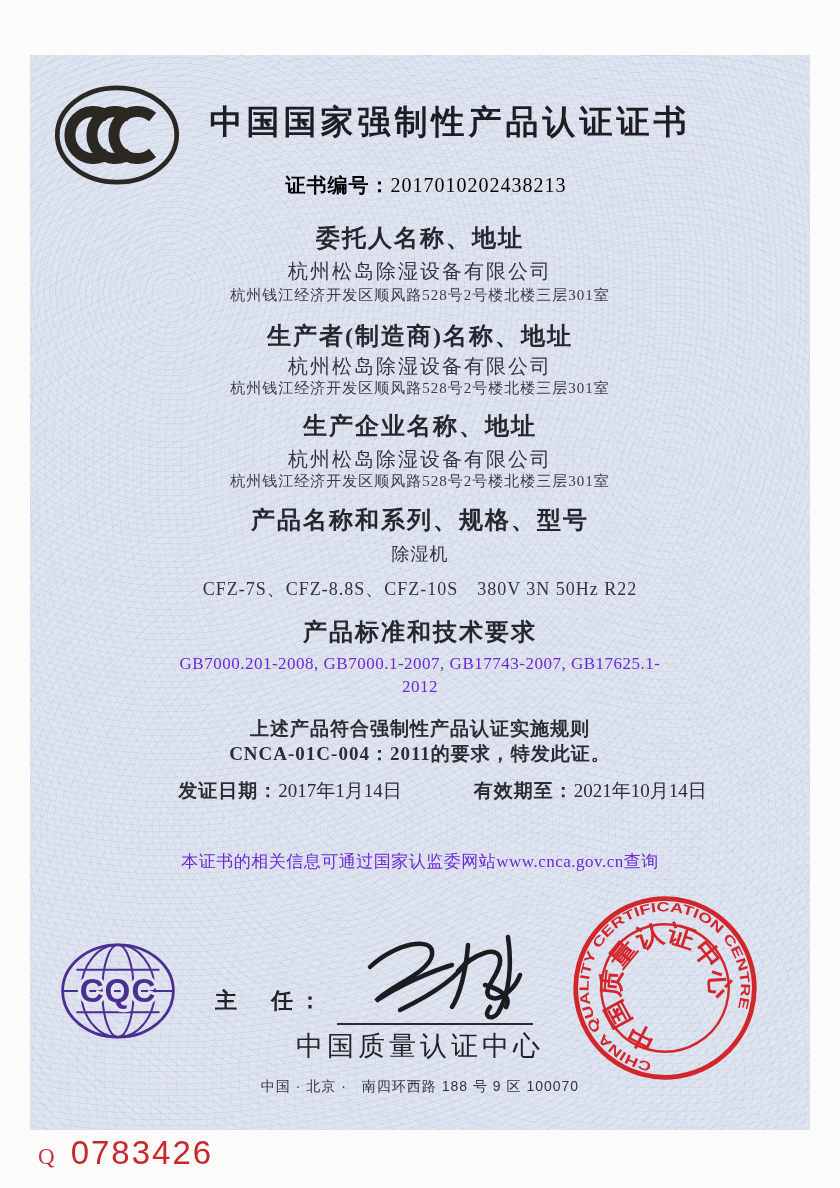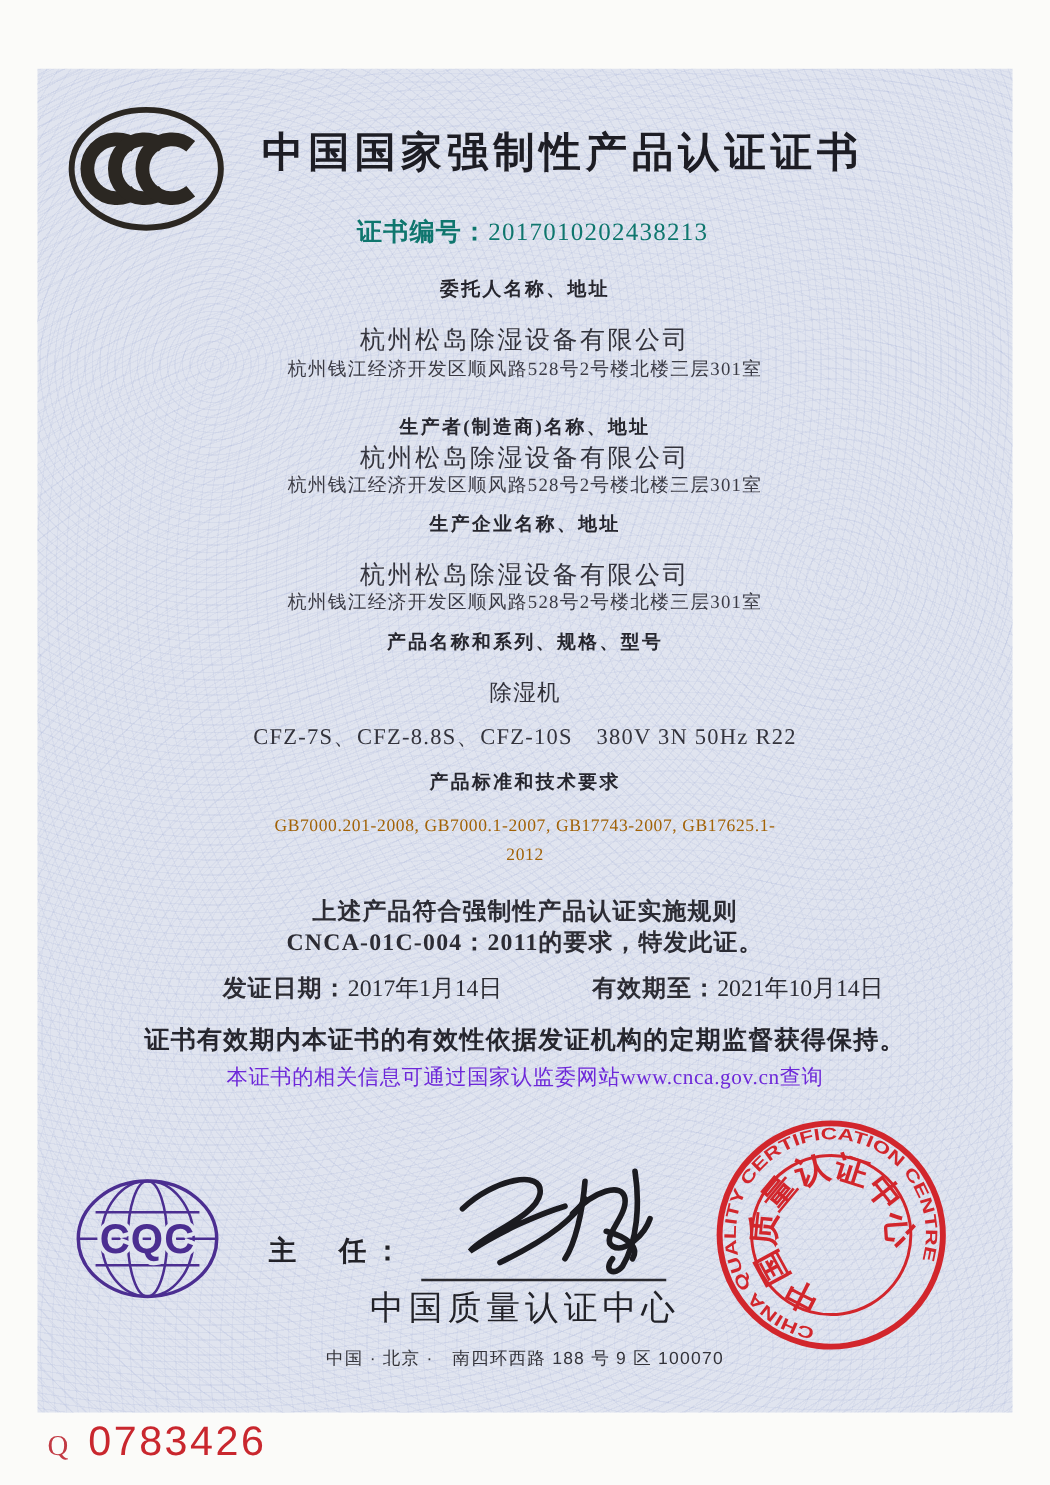--- a/index.html
+++ b/index.html
@@ -19,29 +19,29 @@
       repeating-radial-gradient(circle at 65% 95%, rgba(140,155,205,.09) 0 1px, transparent 1px 9px);
   }
   .abs { position:absolute; }
   .ctr { left:30px; right:30px; text-align:center; }
 
   .title {
     left:100px; right:40px; top:100px; text-align:center;
     font-family:"Liberation Sans", sans-serif; font-weight:700;
     font-size:33px; letter-spacing:4px; color:#1d1d24;
   }
-  .certno { top:172px; font-size:20px; color:#0f766e;padding-left:12px; }
+  .certno { top:172px; font-size:20px; color:#000000;padding-left:12px; }
   .certno .lbl { font-weight:700; letter-spacing:1px; }
   .certno .num { font-family:"Liberation Serif", serif; letter-spacing:1px; }
 
-  .sec-head { font-size:15px; font-weight:700; letter-spacing:2px; color:#26262e; }
+  .sec-head { font-size:24px; font-weight:700; letter-spacing:2px; color:#26262e; }
   .company  { font-size:20px; letter-spacing:2px; color:#33333c; }
   .addr     { font-size:15px; letter-spacing:1px; color:#3a3a44; }
   .prod     { font-size:18px; letter-spacing:1px; color:#33333c; }
-  .std      { font-size:14px; letter-spacing:.5px; color:#a16207; }
+  .std      { font-size:17px; letter-spacing:.5px; color:#6d28d9; }
   .compl    { font-size:19px; font-weight:700; letter-spacing:1px; color:#2c2c34; }
 
   .dates { top:778px; font-size:19px; color:#2c2c34; display:flex; justify-content:center; gap:72px;margin-left:45px; }
   .dates .lbl { font-weight:700; letter-spacing:1px; }
 
   .note1 { top:818px; font-size:20px; font-weight:700; letter-spacing:1px; color:#26262e; }
   .note2 { top:850px; font-size:17px; font-weight:400; letter-spacing:.5px; color:#6d28d9; }
 
   .director { left:215px; top:986px; font-size:22px; font-weight:700; letter-spacing:6px; color:#222228;
               font-family:"Liberation Sans", sans-serif; }
@@ -75,21 +75,21 @@
   <div class="abs title">中国国家强制性产品认证证书</div>
 
   <div class="abs ctr certno">
     <span class="lbl">证书编号：</span><span class="num">2017010202438213</span>
   </div>
 
   <div class="abs ctr sec-head" style="top:222px">委托人名称、地址</div>
   <div class="abs ctr company" style="top:258px">杭州松岛除湿设备有限公司</div>
   <div class="abs ctr addr" style="top:286px">杭州钱江经济开发区顺风路528号2号楼北楼三层301室</div>
 
-  <div class="abs ctr sec-head" style="top:332px">生产者(制造商)名称、地址</div>
+  <div class="abs ctr sec-head" style="top:320px">生产者(制造商)名称、地址</div>
   <div class="abs ctr company" style="top:353px">杭州松岛除湿设备有限公司</div>
   <div class="abs ctr addr" style="top:379px">杭州钱江经济开发区顺风路528号2号楼北楼三层301室</div>
 
   <div class="abs ctr sec-head" style="top:410px">生产企业名称、地址</div>
   <div class="abs ctr company" style="top:446px">杭州松岛除湿设备有限公司</div>
   <div class="abs ctr addr" style="top:472px">杭州钱江经济开发区顺风路528号2号楼北楼三层301室</div>
 
   <div class="abs ctr sec-head" style="top:504px">产品名称和系列、规格、型号</div>
   <div class="abs ctr prod" style="top:542px">除湿机</div>
   <div class="abs ctr prod" style="top:577px">CFZ-7S、CFZ-8.8S、CFZ-10S　380V 3N 50Hz R22</div>
@@ -99,21 +99,20 @@
   <div class="abs ctr std" style="top:677px">2012</div>
 
   <div class="abs ctr compl" style="top:716px">上述产品符合强制性产品认证实施规则</div>
   <div class="abs ctr compl" style="top:741px">CNCA-01C-004：2011的要求，特发此证。</div>
 
   <div class="abs ctr dates">
     <span><span class="lbl">发证日期：</span><span>2017年1月14日</span></span>
     <span><span class="lbl">有效期至：</span><span>2021年10月14日</span></span>
   </div>
 
-  <div class="abs ctr note1">证书有效期内本证书的有效性依据发证机构的定期监督获得保持。</div>
   <div class="abs ctr note2">本证书的相关信息可通过国家认监委网站www.cnca.gov.cn查询</div>
 
   <svg class="abs" style="left:58px; top:936px;" width="120" height="110" viewBox="0 0 130 112">
     <g fill="none" stroke="#4b2e91" stroke-width="3">
       <ellipse cx="65" cy="56" rx="60" ry="50"></ellipse>
       <ellipse cx="65" cy="56" rx="40" ry="50" stroke-width="2.2"></ellipse>
       <ellipse cx="65" cy="56" rx="17" ry="50" stroke-width="2.2"></ellipse>
       <line x1="20" y1="33" x2="110" y2="33" stroke-width="2.2"></line>
       <line x1="5" y1="56" x2="125" y2="56" stroke-width="2.2"></line>
       <line x1="20" y1="79" x2="110" y2="79" stroke-width="2.2"></line>

